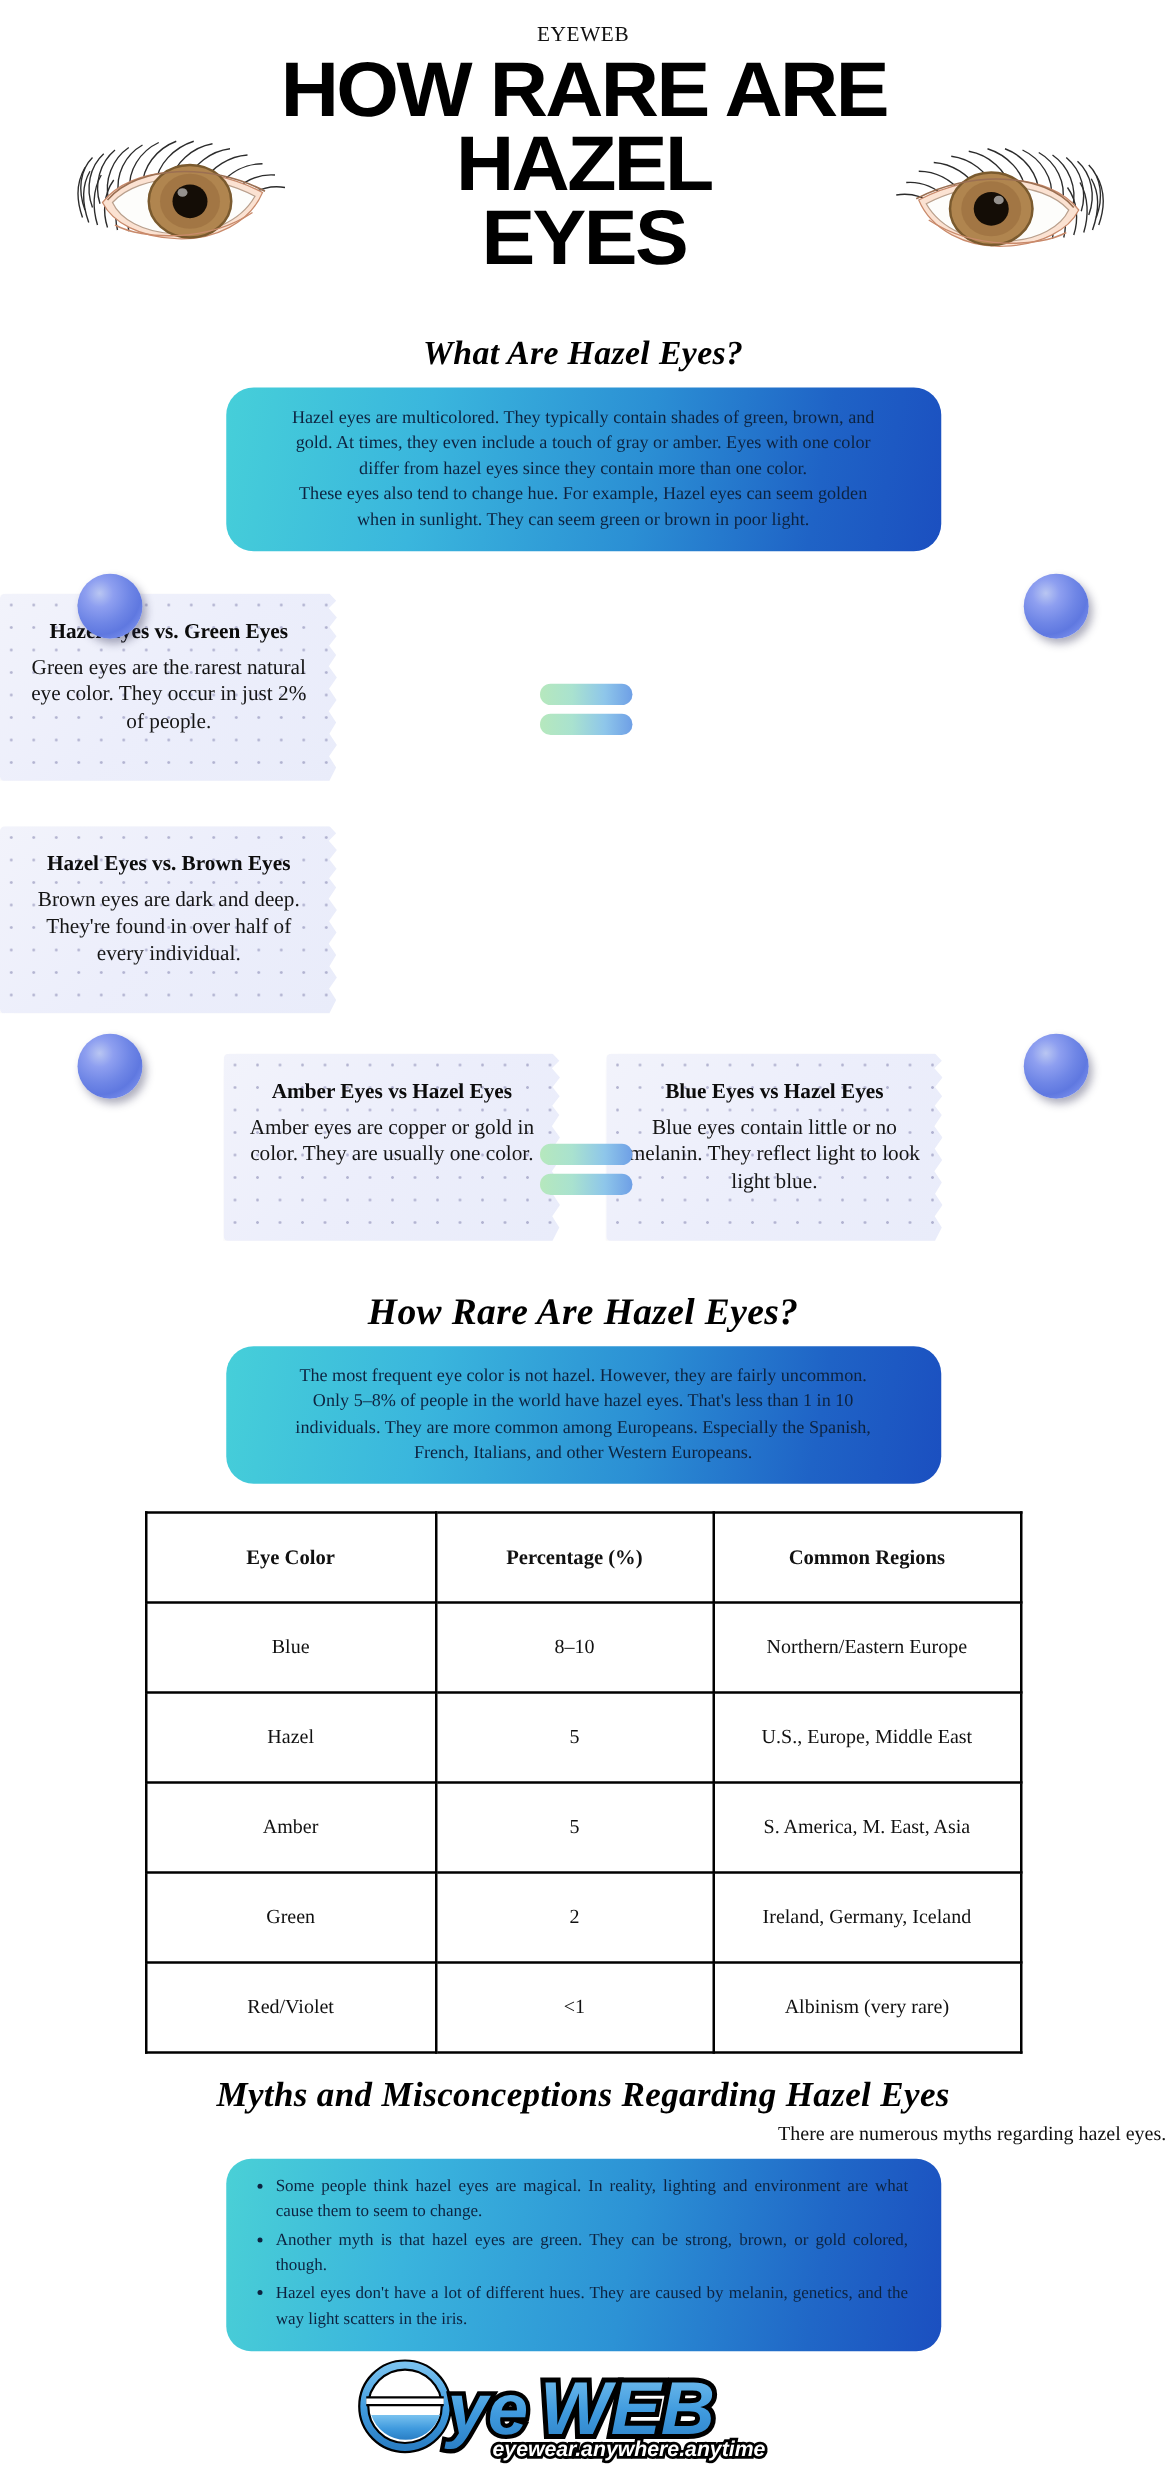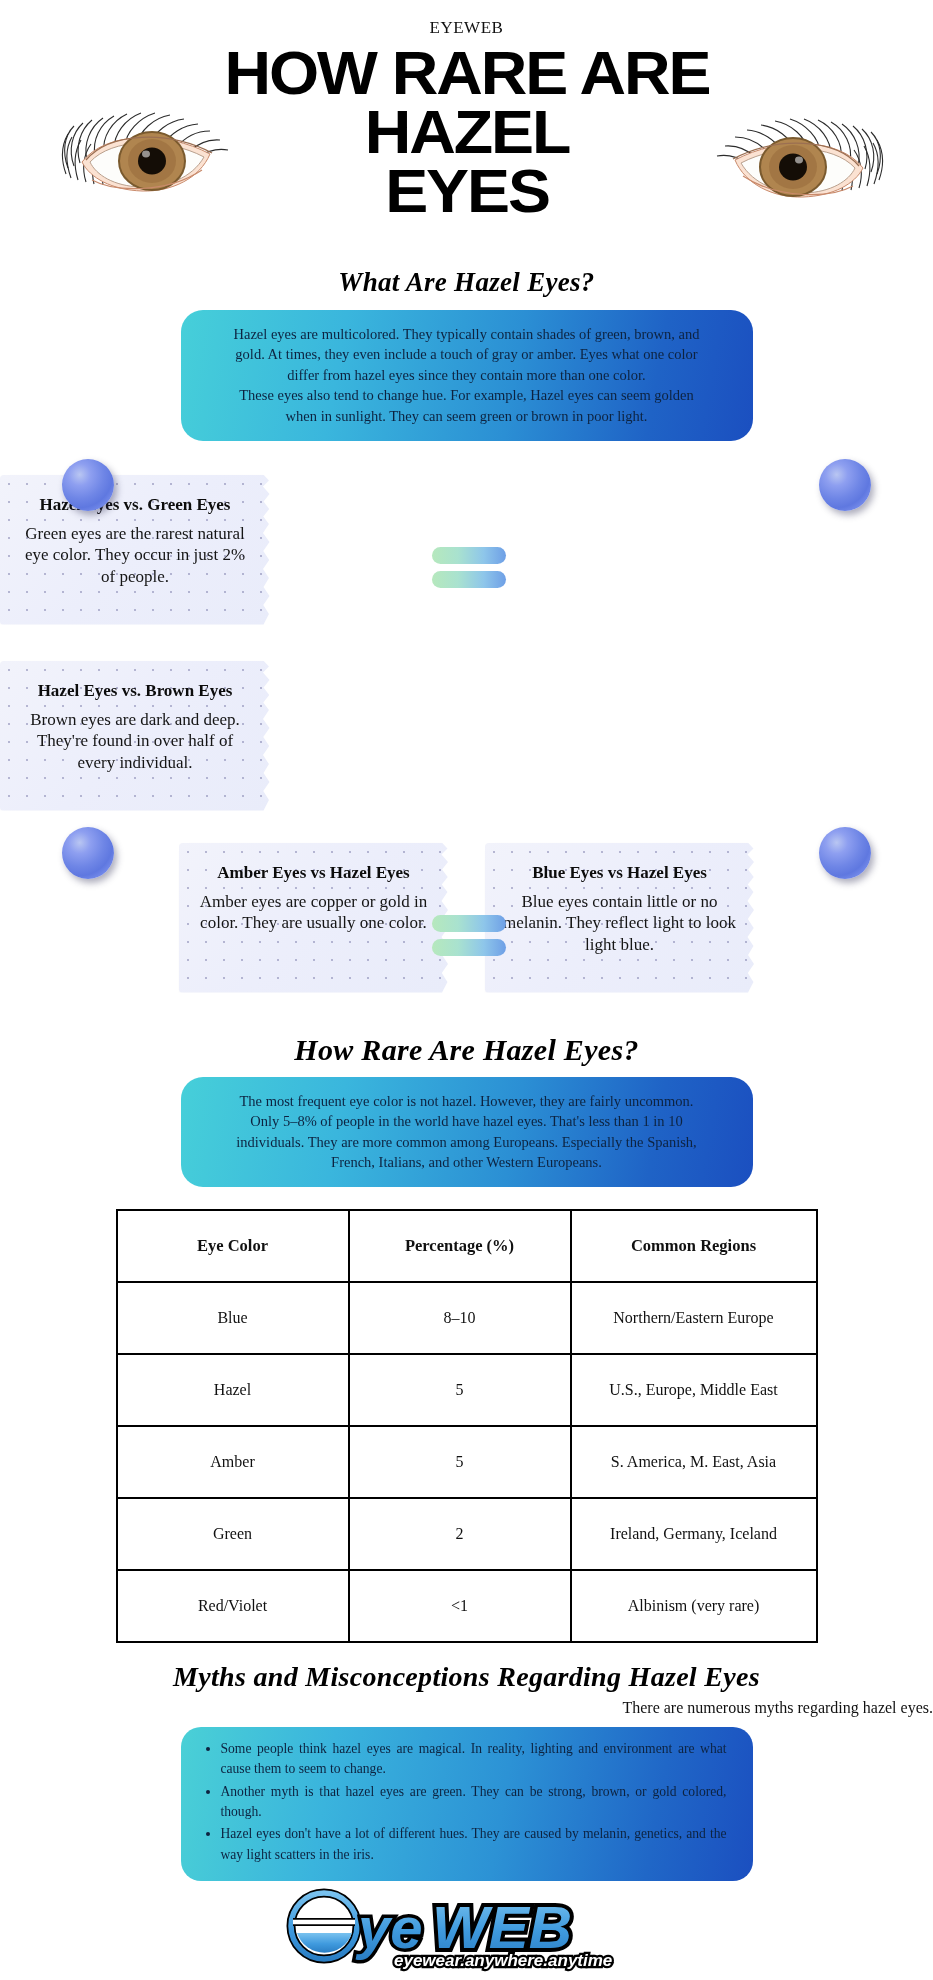--- a/index.html
+++ b/index.html
@@ -243,21 +243,21 @@
         <path d="M26 68 C50 40 108 38 152 61" fill="none" stroke="#9b6f52" stroke-width="1.3"></path>
         <path d="M32 88 C54 100 106 102 142 78" fill="none" stroke="#c98a6b" stroke-width="1.2"></path>
       </g>
     </svg>
   </div>
 
   <div class="sec-head" style="margin-top:46px;">What Are Hazel Eyes?</div>
 
   <div class="grad-panel" style="width:572px;margin-top:12px;">
     <p>Hazel eyes are multicolored. They typically contain shades of green, brown, and</p>
-    <p>gold. At times, they even include a touch of gray or amber. Eyes what one color</p>
+    <p>gold. At times, they even include a touch of gray or amber. Eyes with one color</p>
     <p>differ from hazel eyes since they contain more than one color.</p>
     <p>These eyes also tend to change hue. For example, Hazel eyes can seem golden</p>
     <p>when in sunlight. They can seem green or brown in poor light.</p>
   </div>
 
   <div class="cards-row" style="margin-top:34px;flex-direction:column;">
     <div class="sphere" style="left:62px;top:-16px;"></div>
     <div class="sphere" style="right:62px;top:-16px;"></div>
 
     <div class="card">

